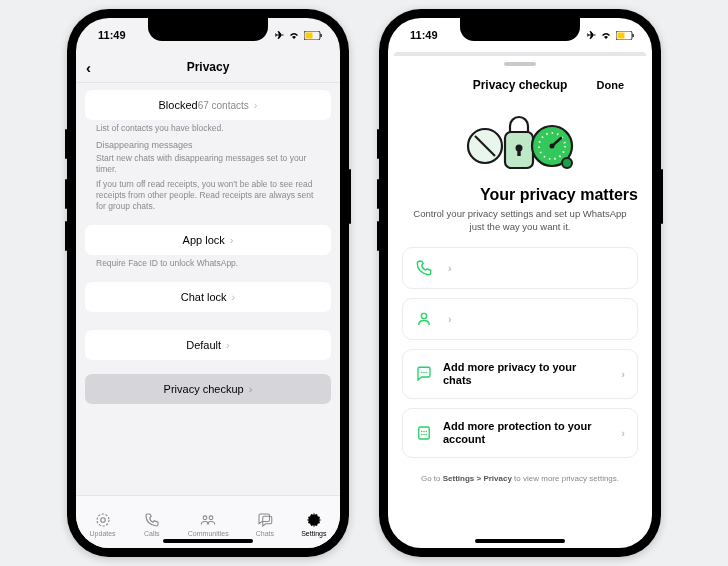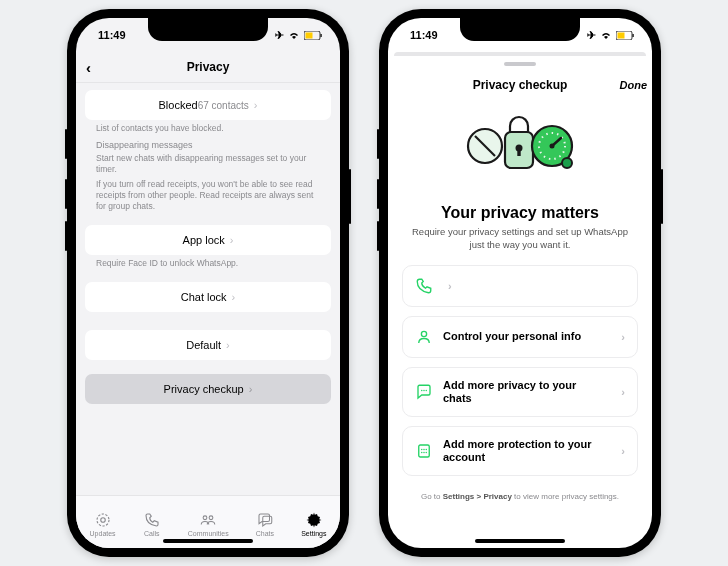--- a/index.html
+++ b/index.html
@@ -9,39 +9,39 @@
   .phone::before{left:-2px;top:120px;width:2px;height:30px;box-shadow:0 50px 0 #000,0 92px 0 #000;}
   .phone::after{right:-2px;top:160px;width:2px;height:55px;}
   .screen{width:100%;height:100%;background:#f3f3f5;border-radius:33px;overflow:hidden;position:relative;display:flex;flex-direction:column;}
   .notch{position:absolute;top:0;left:50%;transform:translateX(-50%);width:120px;height:23px;background:#000;border-radius:0 0 14px 14px;z-index:5;}
   .status-bar{height:34px;display:flex;align-items:center;justify-content:space-between;padding:0 18px 0 22px;font-size:11px;font-weight:600;flex-shrink:0;}
   .status-icons{display:flex;align-items:center;gap:3px;}
   .content{flex:1;overflow-y:auto;padding:0 9px;}
   .content::-webkit-scrollbar{display:none;}
   .header{height:30px;display:flex;align-items:center;justify-content:center;position:relative;font-size:12px;font-weight:700;border-bottom:1px solid #e5e5e7;flex-shrink:0;background:#f3f3f5;}
   .back{position:absolute;left:10px;font-size:15px;font-weight:600;}
-  .done{position:absolute;right:5px;font-size:11px;font-weight:600;font-style:italic;}
+  .done{position:absolute;right:28px;font-size:11px;font-weight:600;}
   .grabber{width:32px;height:4px;background:#c9c9cd;border-radius:2px;margin:6px auto 4px;}
   .white .screen{background:#fff;}
   .white .header{background:#fff;border-bottom:none;}
   .row{background:#fff;border-radius:7px;padding:9px 11px;display:flex;align-items:center;justify-content:center;margin-top:7px;font-size:11px;font-weight:500;}
   .row .val{color:#8a8a8e;font-weight:400;font-size:10px;}
   .row.sel{background:#d6d6da;}
   .chev{color:#c0c0c5;font-size:11px;margin-left:5px;}
   .caption{font-size:8.5px;color:#8a8a8e;padding:3px 11px 1px;line-height:1.3;}
   .section-head{font-size:9px;color:#8a8a8e;padding:5px 11px 0;font-weight:500;}
   .toggle{width:30px;height:18px;background:#34c759;border-radius:9px;position:relative;}
   .toggle::after{content:"";position:absolute;right:2px;top:2px;width:14px;height:14px;background:#fff;border-radius:50%;box-shadow:0 1px 2px rgba(0,0,0,.2);}
   .tabbar{height:49px;border-top:1px solid #e5e5e7;display:flex;justify-content:space-around;align-items:center;padding-top:3px;flex-shrink:0;background:#f9f9fb;}
   .tab{display:flex;flex-direction:column;align-items:center;gap:1px;font-size:7px;color:#8a8a8e;}
   .tab.active{color:#000;}
   .tab svg{width:18px;height:18px;}
   .home-ind{position:absolute;bottom:5px;left:50%;transform:translateX(-50%);width:90px;height:4px;background:#000;border-radius:2px;}
   .hero{text-align:center;padding:8px 14px 4px;}
-  .hero h2{font-size:16px;font-weight:700;margin:20px 0 4px;}
+  .hero h2{font-size:16px;font-weight:700;margin:2px 0 4px;text-align:right;}
   .hero p{font-size:9.5px;color:#555;margin:0 10px;line-height:1.35;}
   .illus{display:flex;justify-content:center;}
   .card{border:1px solid #ececee;border-radius:10px;padding:11px 12px;display:flex;align-items:center;gap:10px;margin:9px 14px 0;font-size:11px;font-weight:600;}
   .card .ico{width:18px;height:18px;display:flex;align-items:center;justify-content:center;flex-shrink:0;}
   .card .txt{flex:1;line-height:1.2;}
   .card .chev{color:#c0c0c5;}
   .foot{font-size:8px;color:#8a8a8e;text-align:center;padding:16px 10px 24px;}
   .foot b{color:#555;font-weight:600;}
 </style>
 </head>
@@ -172,38 +172,37 @@
               <circle cx="64" cy="40" r="3.5" fill="#1a1a1a"></circle>
                 <rect x="62.3" y="42" width="3.4" height="6" fill="#1a1a1a"></rect>
               <circle cx="97" cy="38" r="20" fill="#34c759" stroke="#1a1a1a" stroke-width="2.2"></circle>
               <circle cx="97" cy="38" r="13" fill="none" stroke="#e9f6ec" stroke-width="2" stroke-dasharray="1.5 4"></circle>
               <line x1="97" y1="38" x2="106" y2="30" stroke="#1a1a1a" stroke-width="2.5" stroke-linecap="round"></line>
               <circle cx="97" cy="38" r="2.5" fill="#1a1a1a"></circle>
               <circle cx="112" cy="55" r="5" fill="#1b9e4b" stroke="#1a1a1a" stroke-width="2"></circle>
             </svg>
           </div>
           <h2>Your privacy matters</h2>
-          <p>Require your privacy settings and set up WhatsApp just the way you want it.</p>
+          <p>Control your privacy settings and set up WhatsApp just the way you want it.</p>
         </div>
         <div class="card">
           <span class="ico">
               <svg viewBox="0 0 24 24" width="18" height="18">
                 <path d="M6 3 Q3 3 3 6 Q3 18 18 21 Q21 21 21 18 L21 15 L16 13 L14 15 Q9 12 9 8 L11 6 L9 3 Z" fill="none" stroke="#25d366" stroke-width="1.8"></path>
               </svg>
             </span>
           <span class="chev">›</span>
         </div>
         <div class="card">
           <span class="ico">
               <svg viewBox="0 0 24 24" width="18" height="18">
                 <circle cx="12" cy="8" r="3.5" fill="none" stroke="#25d366" stroke-width="1.8"></circle>
                 <path d="M5 20 Q5 14 12 14 Q19 14 19 20" fill="none" stroke="#25d366" stroke-width="1.8"></path>
               </svg>
             </span>
-          <span class="txt">Control your personal info</span>
           <span class="chev">›</span>
         </div>
         <div class="card">
           <span class="ico">
               <svg viewBox="0 0 24 24" width="18" height="18">
                 <path d="M4 5 Q4 3 6 3 L18 3 Q20 3 20 5 L20 14 Q20 16 18 16 L9 16 L4 20 Z" fill="none" stroke="#25d366" stroke-width="1.8"></path>
                 <circle cx="9" cy="10" r="1" fill="#25d366"></circle>
                 <circle cx="12" cy="10" r="1" fill="#25d366"></circle>
                 <circle cx="15" cy="10" r="1" fill="#25d366"></circle>
               </svg>

